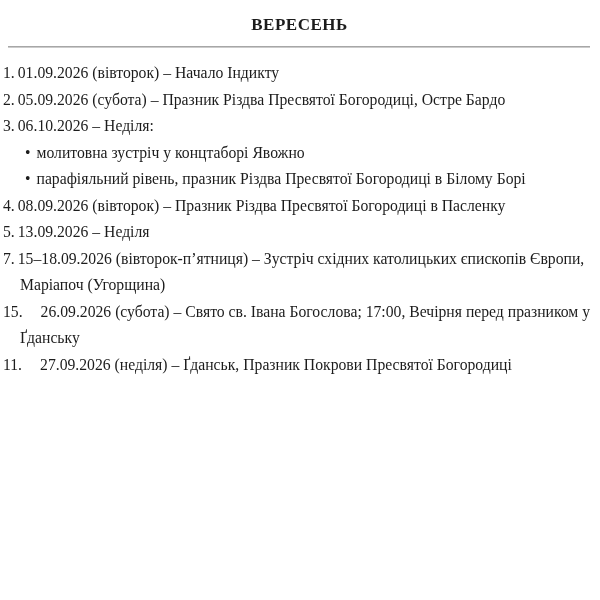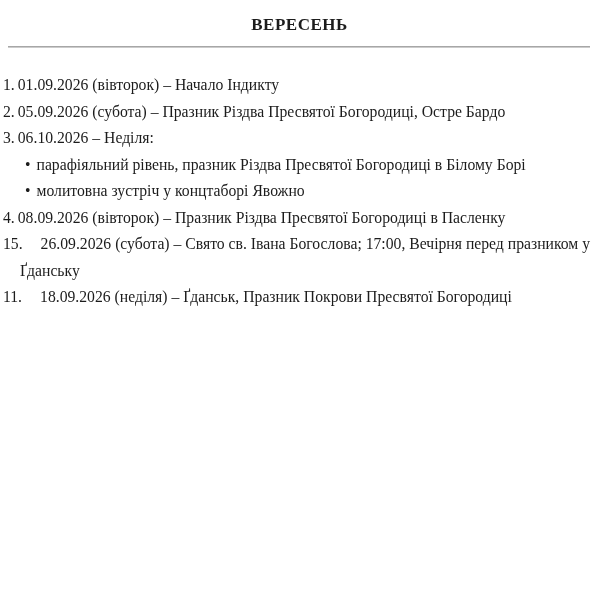--- a/index.html
+++ b/index.html
@@ -28,21 +28,21 @@
     font-weight: bold;
     letter-spacing: 0.5px;
   }
   .rule {
     height: 2px;
     margin: 10px 6px 0 5px;
     border: none;
     background: linear-gradient(#949494, #dedede);
   }
   .event-list {
-    margin-top: 24px;
+    margin-top: 12px;
     padding-right: 4px;
     font-size: 15.7px;
     line-height: 26.5px;
   }
   .item {
     margin: 0;
     padding-left: 17px;
     text-indent: -17px;
   }
   .item .num {
@@ -66,28 +66,30 @@
 <div class="doc">
   <h1 class="title">ВЕРЕСЕНЬ</h1>
   <hr class="rule">
   <div class="event-list" id="event-list">
   <p class="item"><span class="num">1.</span><span class="txt">01.09.2026 (вівторок) – Начало Індикту</span></p>
 
   <p class="item"><span class="num">2.</span><span class="txt">05.09.2026 (субота) – Празник Різдва Пресвятої Богородиці, Остре Бардо</span></p>
 
   <p class="item"><span class="num">3.</span><span class="txt">06.10.2026 – Неділя:</span></p>
 
+  <p class="bullet"><span class="glyph">•</span><span class="btxt">молитовна зустріч у концтаборі Явожно</span></p>
+
   <p class="bullet"><span class="glyph">•</span><span class="btxt">парафіяльний рівень, празник Різдва Пресвятої Богородиці в Білому Борі</span></p>
-
-  <p class="bullet"><span class="glyph">•</span><span class="btxt">молитовна зустріч у концтаборі Явожно</span></p>
 
   <p class="item"><span class="num">4.</span><span class="txt">08.09.2026 (вівторок) – Празник Різдва Пресвятої Богородиці в Пасленку</span></p>
 
+  <p class="item"><span class="num">5.</span><span class="txt">13.09.2026 – Неділя</span></p>
 
 
+  <p class="item"><span class="num">7.</span><span class="txt">15–18.09.2026 (вівторок-п’ятниця) – Зустріч східних католицьких єпископів Європи, Маріапоч (Угорщина)</span></p>
 
 
 
   <p class="item wide"><span class="num">15.</span><span class="txt">26.09.2026 (субота) – Свято св. Івана Богослова; 17:00, Вечірня перед празником у Ґданську</span></p>
 
-  <p class="item wide"><span class="num">11.</span><span class="txt">18.09.2026 (неділя) – Ґданськ, Празник Покрови Пресвятої Богородиці</span></p>
+  <p class="item wide"><span class="num">11.</span><span class="txt">27.09.2026 (неділя) – Ґданськ, Празник Покрови Пресвятої Богородиці</span></p>
 </div>
 </div>
 
 </body></html>

